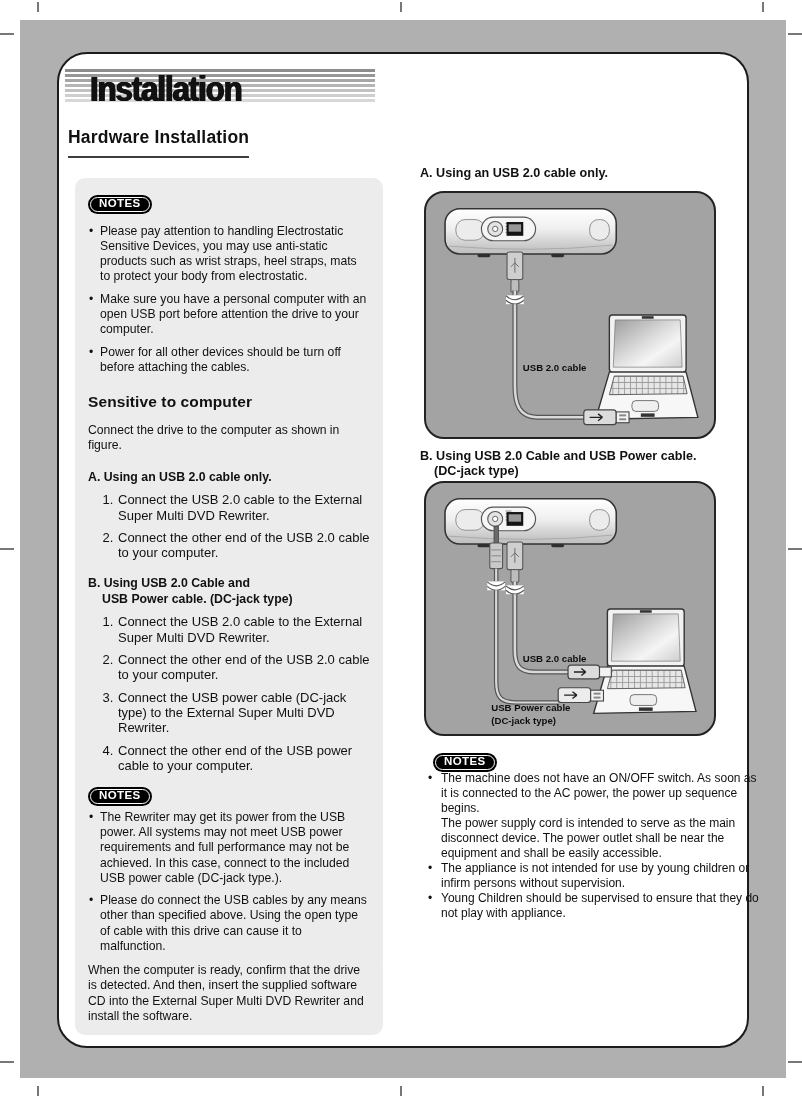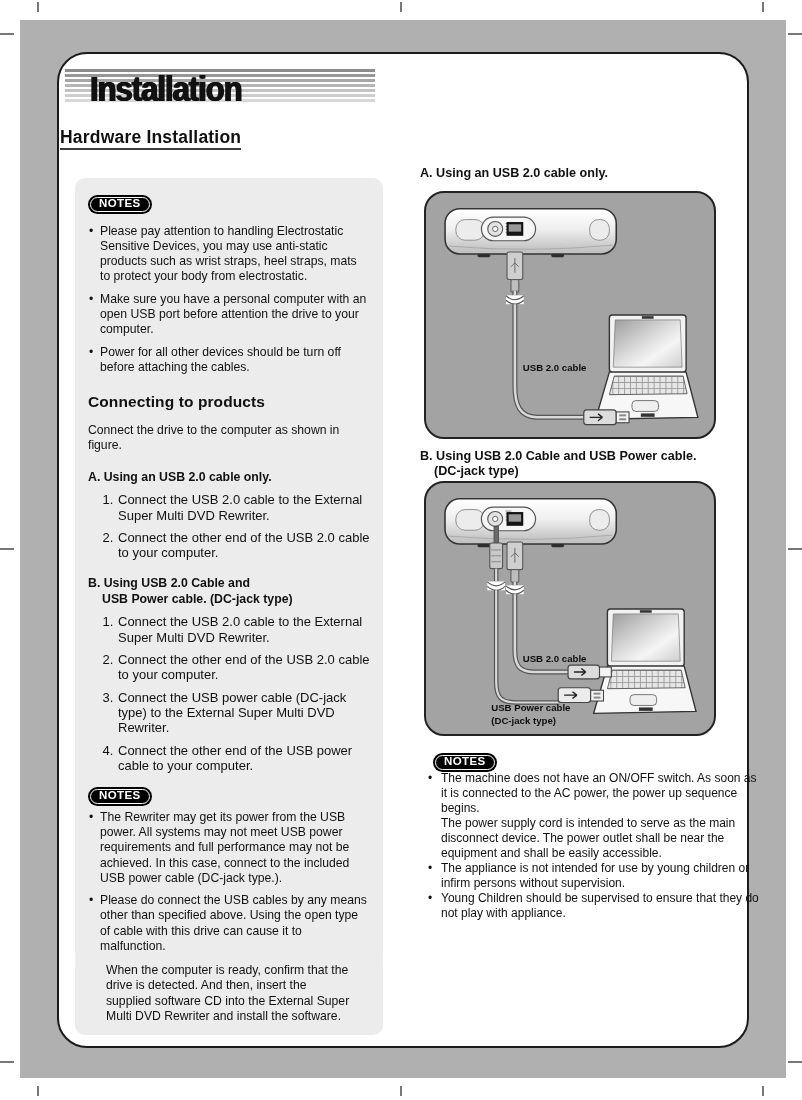--- a/index.html
+++ b/index.html
@@ -22,31 +22,31 @@
       #8d8d8d 0,#8d8d8d 3px,#fff 3px,#fff 5px,
       #979797 5px,#979797 8px,#fff 8px,#fff 10px,
       #a7a7a7 10px,#a7a7a7 13px,#fff 13px,#fff 15px,
       #b5b5b5 15px,#b5b5b5 18px,#fff 18px,#fff 20px,
       #c2c2c2 20px,#c2c2c2 23px,#fff 23px,#fff 25px,
       #cecece 25px,#cecece 28px,#fff 28px,#fff 30px,
       #d8d8d8 30px,#d8d8d8 33px,#fff 33px,#fff 37px);}
   .title-text{position:absolute;left:90px;top:70px;font-size:31px;font-weight:bold;
     letter-spacing:-1px;transform:scaleY(1.12);transform-origin:top left;
     text-shadow:0.8px 0 currentColor,-0.8px 0 currentColor;}
-  .hw-title{position:absolute;left:60px;top:127px;font-size:17.5px;font-weight:bold;
-    letter-spacing:0.2px;border-bottom:2.5px solid #3d3d3d;padding-bottom:0;}
+  .hw-title{position:absolute;left:68px;top:127px;font-size:17.5px;font-weight:bold;
+    letter-spacing:0.2px;border-bottom:2.5px solid #3d3d3d;padding-bottom:8px;}
   
   .notes-badge{display:inline-block;background:#000;color:#fff;font-weight:bold;
     font-size:11.5px;line-height:1;padding:3px 11px 4px;border-radius:10px;
     letter-spacing:0.4px;position:relative;}
   .notes-badge::after{content:"";position:absolute;inset:1.6px;border:1.1px solid #fff;border-radius:8px;}
   
   .panel{position:absolute;left:75px;width:308px;background:#ececec;border-radius:10px;box-sizing:border-box;}
   .panel1{top:178px;padding:15px 13px 14px;}
-  .panel2{top:953px;padding:10px 31px 11px;font-size:12.2px;line-height:15.3px;}
+  .panel2{top:953px;padding:10px 13px 11px;font-size:12.2px;line-height:15.3px;}
   .blist{margin:10px 0 0;padding:0 0 0 12px;list-style:none;font-size:12.2px;line-height:15.3px;}
   .blist li{position:relative;}
   .blist li::before{content:"\2022";position:absolute;left:-11px;}
   .blist li + li{margin-top:7px;}
   .h2{font-size:15.5px;font-weight:bold;margin-top:18px;letter-spacing:0.1px;}
   .intro{font-size:12.2px;line-height:15.3px;margin-top:12px;}
   .m-head{font-size:12.3px;font-weight:bold;margin-top:16px;line-height:15.5px;}
   .m-head .l2{padding-left:14px;}
   .steps{margin:7px 0 0;padding:0 0 0 29px;font-size:13px;line-height:15.3px;}
   .steps li{padding-left:1px;}
@@ -90,21 +90,21 @@
 <div class="hw-title">Hardware Installation</div>
 
 <div class="panel panel1">
   <span class="notes-badge">NOTES</span>
   <ul class="blist">
     <li>Please pay attention to handling Electrostatic Sensitive Devices, you may use anti-static products such as wrist straps, heel straps, mats to protect your body from electrostatic.</li>
     <li>Make sure you have a personal computer with an open USB port before attention the drive to your computer.</li>
     <li>Power for all other devices should be turn off before attaching the cables.</li>
   </ul>
 
-  <div class="h2">Connecting to products</div>
+  <div class="h2">Sensitive to computer</div>
   <div class="intro">Connect the drive to the computer as shown in figure.</div>
 
   <div class="m-head">A. Using an USB 2.0 cable only.</div>
   <ol class="steps">
     <li>Connect the USB 2.0 cable to the External Super Multi DVD Rewriter.</li>
     <li>Connect the other end of the USB 2.0 cable to your computer.</li>
   </ol>
 
   <div class="m-head">
     <div>B. Using USB 2.0 Cable and</div>

